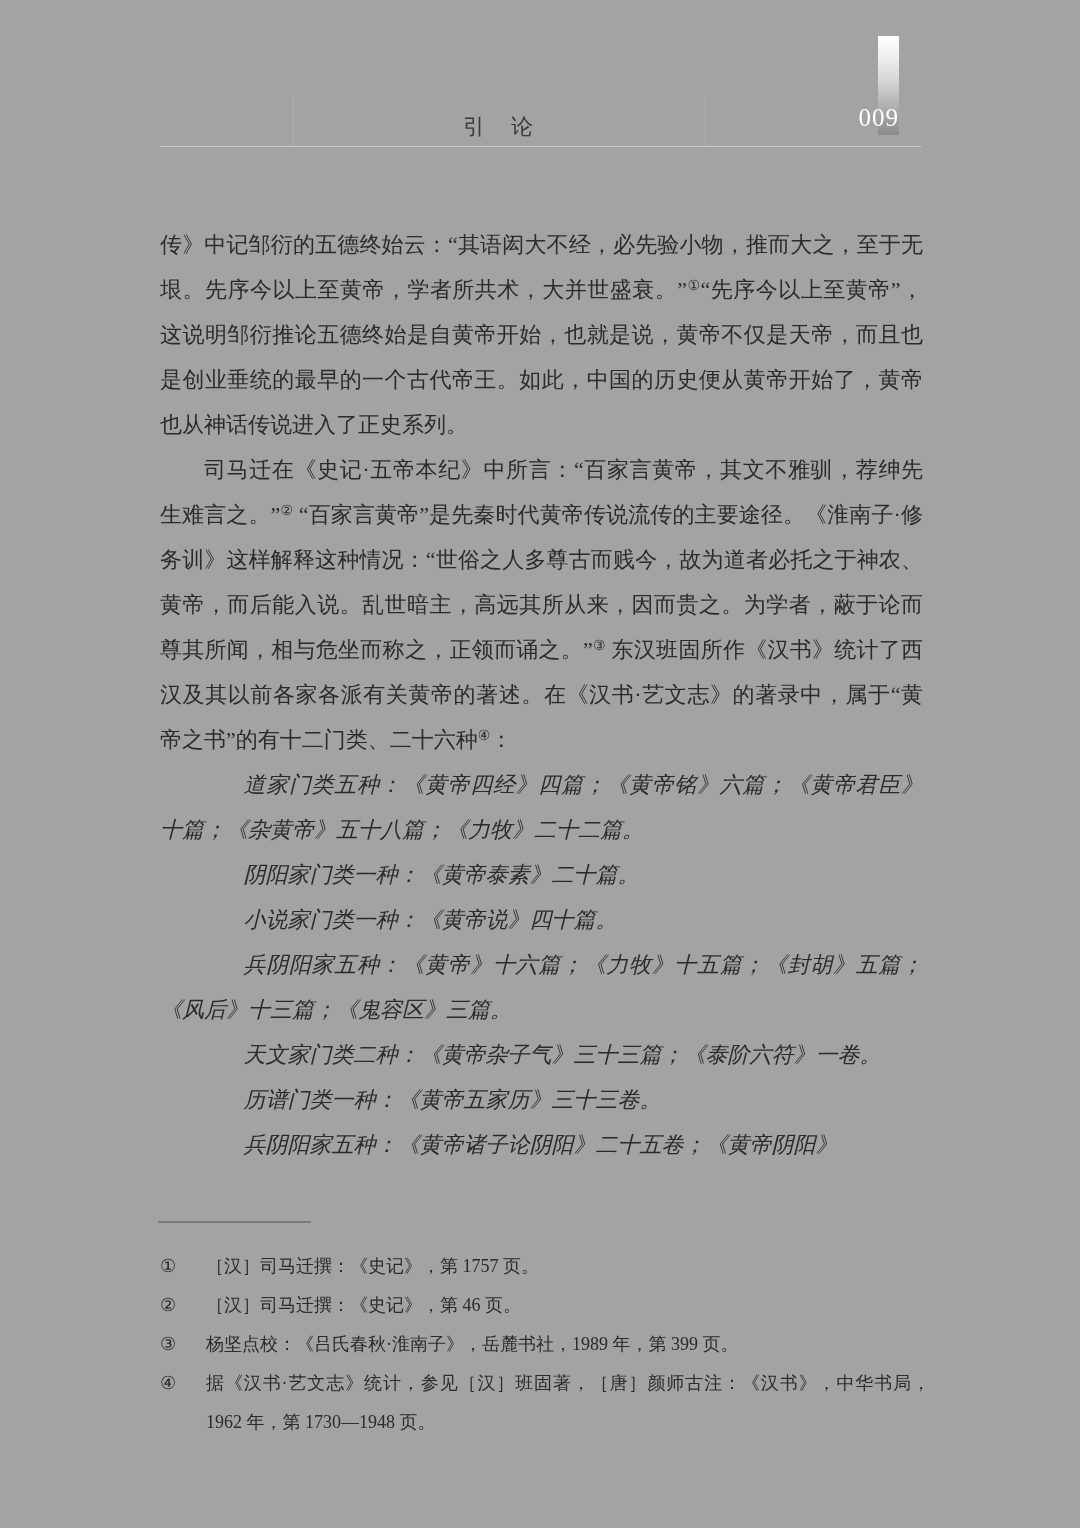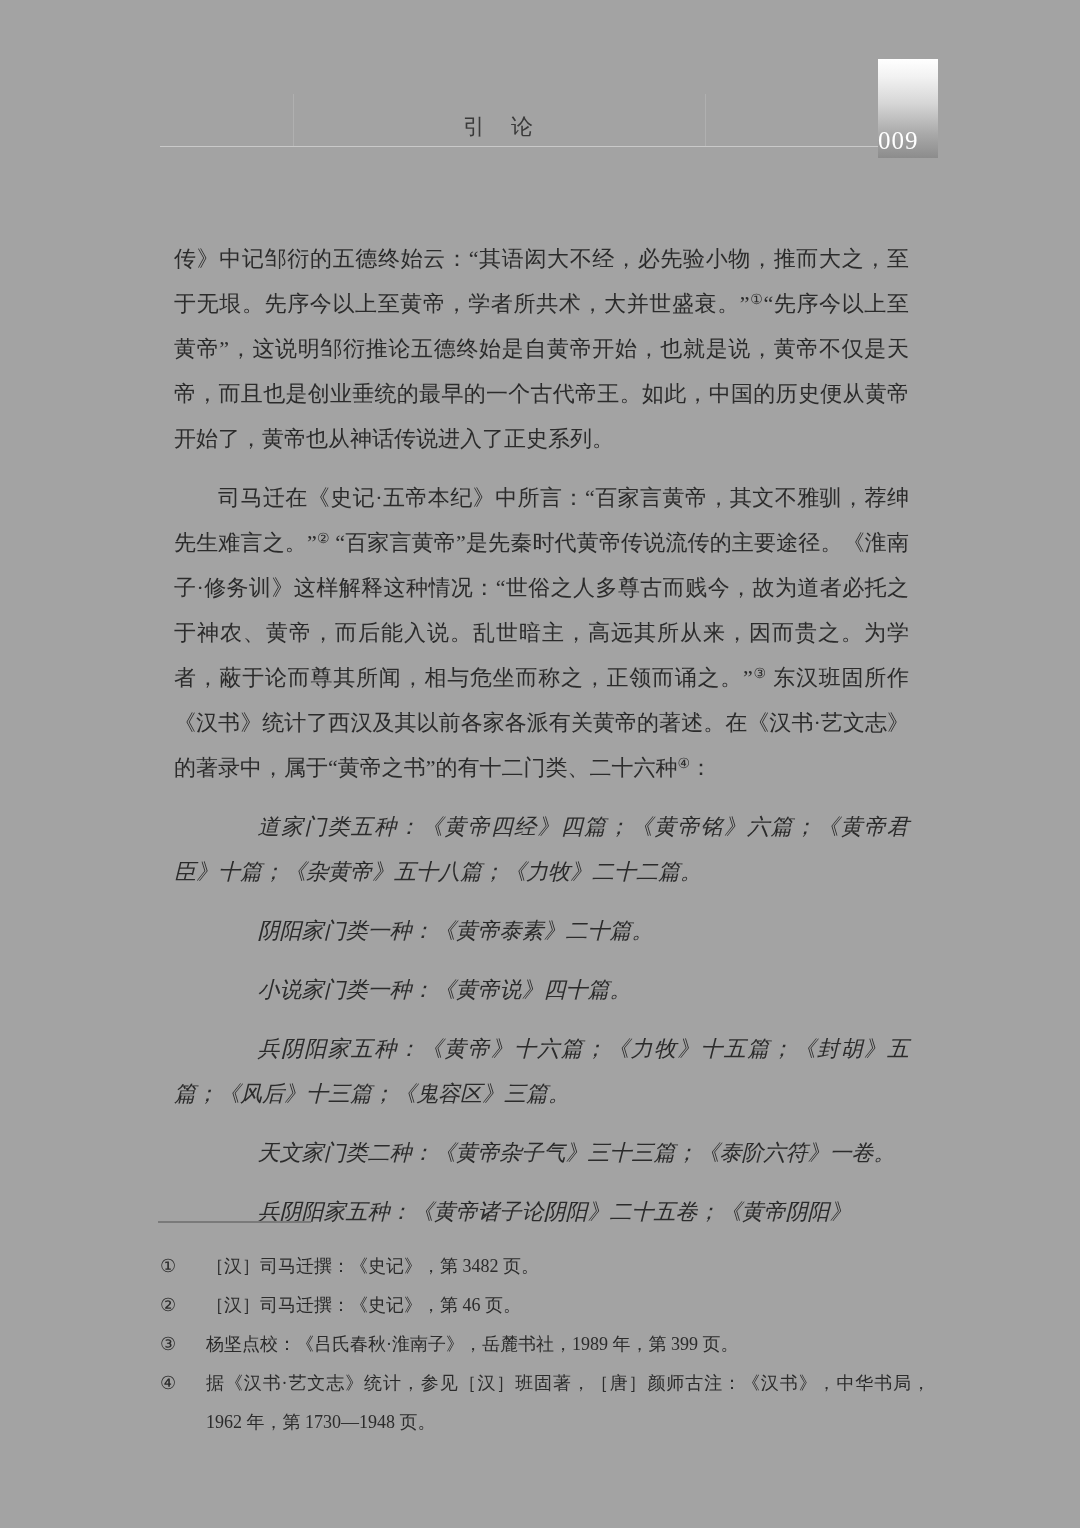--- a/index.html
+++ b/index.html
@@ -41,46 +41,46 @@
     left: 160px;
     top: 146px;
     width: 761px;
     height: 1px;
     background: #c9c9c9;
   }
 
   .pagenum-bar {
     position: absolute;
     left: 878px;
-    top: 59px;
-    width: 60px;
+    top: 36px;
+    width: 21px;
     height: 99px;
     background: linear-gradient(to bottom,
       #ffffff 0%, #f2f2f2 18%, #d6d6d6 45%, #aaaaaa 75%, #8c8c8c 100%);
     display: flex;
     align-items: flex-end;
-    justify-content: flex-start;
+    justify-content: flex-end;
   }
   .pagenum {
     color: #ffffff;
     font-size: 25px;
     line-height: 1;
     padding-bottom: 5px;
     letter-spacing: 1px;
   }
 
   
   .body-text {
     position: absolute;
     left: 160px;
     top: 222px;
     width: 763px;
   }
   .body-text p {
-    margin: 14px;
+    margin: 0;
     font-size: 22px;
     line-height: 45px;
     text-align: justify;
     color: #2b2b2b;
   }
   .body-text p.indent { text-indent: 2em; }
   .body-text p.quote-p {
     font-style: italic;
     text-indent: 3.8em;
   }
@@ -130,28 +130,29 @@
   </div>
 
   <main class="body-text">
       <p class="body-p">传》中记邹衍的五德终始云：“其语闳大不经，必先验小物，推而大之，至于无垠。先序今以上至黄帝，学者所共术，大并世盛衰。”<sup>①</sup>“先序今以上至黄帝”，这说明邹衍推论五德终始是自黄帝开始，也就是说，黄帝不仅是天帝，而且也是创业垂统的最早的一个古代帝王。如此，中国的历史便从黄帝开始了，黄帝也从神话传说进入了正史系列。</p>
       <p class="body-p indent">司马迁在《史记·五帝本纪》中所言：“百家言黄帝，其文不雅驯，荐绅先生难言之。”<sup>②</sup> “百家言黄帝”是先秦时代黄帝传说流传的主要途径。《淮南子·修务训》这样解释这种情况：“世俗之人多尊古而贱今，故为道者必托之于神农、黄帝，而后能入说。乱世暗主，高远其所从来，因而贵之。为学者，蔽于论而尊其所闻，相与危坐而称之，正领而诵之。”<sup>③</sup> 东汉班固所作《汉书》统计了西汉及其以前各家各派有关黄帝的著述。在《汉书·艺文志》的著录中，属于“黄帝之书”的有十二门类、二十六种<sup>④</sup>：</p>
       <p class="body-p quote-p">道家门类五种：《黄帝四经》四篇；《黄帝铭》六篇；《黄帝君臣》十篇；《杂黄帝》五十八篇；《力牧》二十二篇。</p>
       <p class="body-p quote-p">阴阳家门类一种：《黄帝泰素》二十篇。</p>
       <p class="body-p quote-p">小说家门类一种：《黄帝说》四十篇。</p>
       <p class="body-p quote-p">兵阴阳家五种：《黄帝》十六篇；《力牧》十五篇；《封胡》五篇；《风后》十三篇；《鬼容区》三篇。</p>
       <p class="body-p quote-p">天文家门类二种：《黄帝杂子气》三十三篇；《泰阶六符》一卷。</p>
+      <p class="body-p quote-p">历谱门类一种：《黄帝五家历》三十三卷。</p>
       <p class="body-p quote-p">兵阴阳家五种：《黄帝诸子论阴阳》二十五卷；《黄帝阴阳》</p>
     </main>
 
   <div class="fn-rule"></div>
   <div class="footnotes">
       <div class="fn">
         <span class="fn-marker">①</span>
-        <span class="fn-text">［汉］司马迁撰：《史记》，第 3482 页。</span>
+        <span class="fn-text">［汉］司马迁撰：《史记》，第 1757 页。</span>
       </div>
       <div class="fn">
         <span class="fn-marker">②</span>
         <span class="fn-text">［汉］司马迁撰：《史记》，第 46 页。</span>
       </div>
       <div class="fn">
         <span class="fn-marker">③</span>
         <span class="fn-text">杨坚点校：《吕氏春秋·淮南子》，岳麓书社，1989 年，第 399 页。</span>
       </div>
       <div class="fn">

